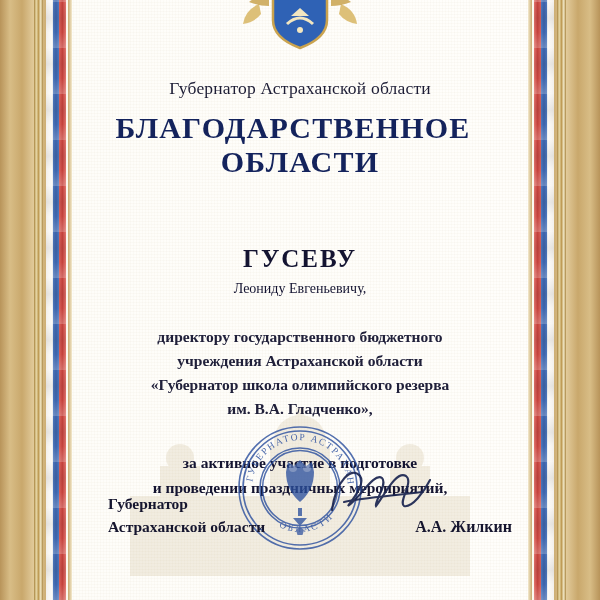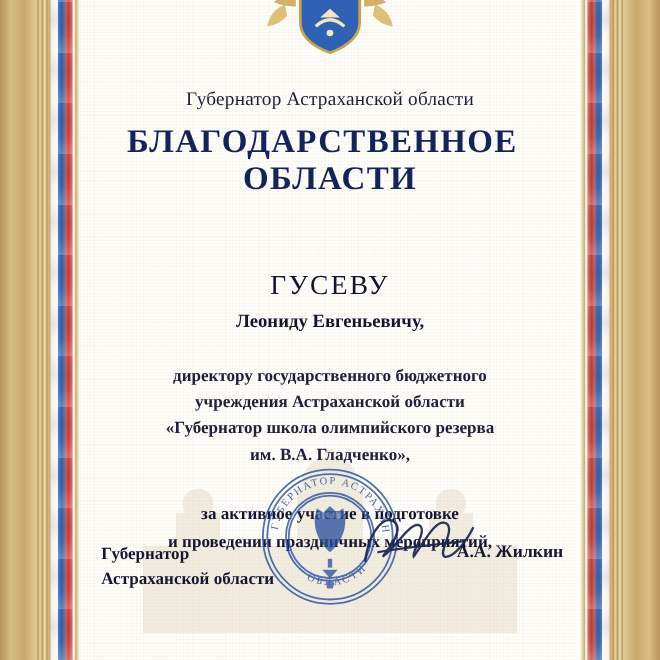--- a/index.html
+++ b/index.html
@@ -116,28 +116,28 @@
     font-weight: bold;
     letter-spacing: 1.2px;
     color: #14235c;
     font-family: "Liberation Serif", serif;
   }
   .title .sp { display: inline-block; width: 14px; }
 
   .recipient-surname {
     margin-top: 66px;
     font-size: 25px;
-    font-weight: normal;
+    font-weight: bold;
     letter-spacing: 2px;
     color: #141431;
   }
   .recipient-name {
     margin-top: 8px;
-    font-size: 17px;
-    font-weight: bold;
+    font-size: 14px;
+    font-weight: normal;
     color: #141431;
   }
 
   .position {
     margin-top: 28px;
     font-size: 15.5px;
     line-height: 1.55;
     color: #20203a;
     font-weight: bold;
   }
@@ -145,25 +145,25 @@
   .reason {
     margin-top: 30px;
     font-size: 15.5px;
     font-weight: bold;
     line-height: 1.6;
     color: #141431;
   }
 
   .signature-row {
     position: absolute;
-    left: 4px;
+    left: 20px;
     right: 4px;
     bottom: 62px;
     display: flex;
-    align-items: flex-start;
+    align-items: flex-end;
     justify-content: space-between;
   }
   .signer-title {
     text-align: left;
     font-size: 15.5px;
     font-weight: bold;
     line-height: 1.45;
     color: #15152e;
     padding-left: 10px;
   }

